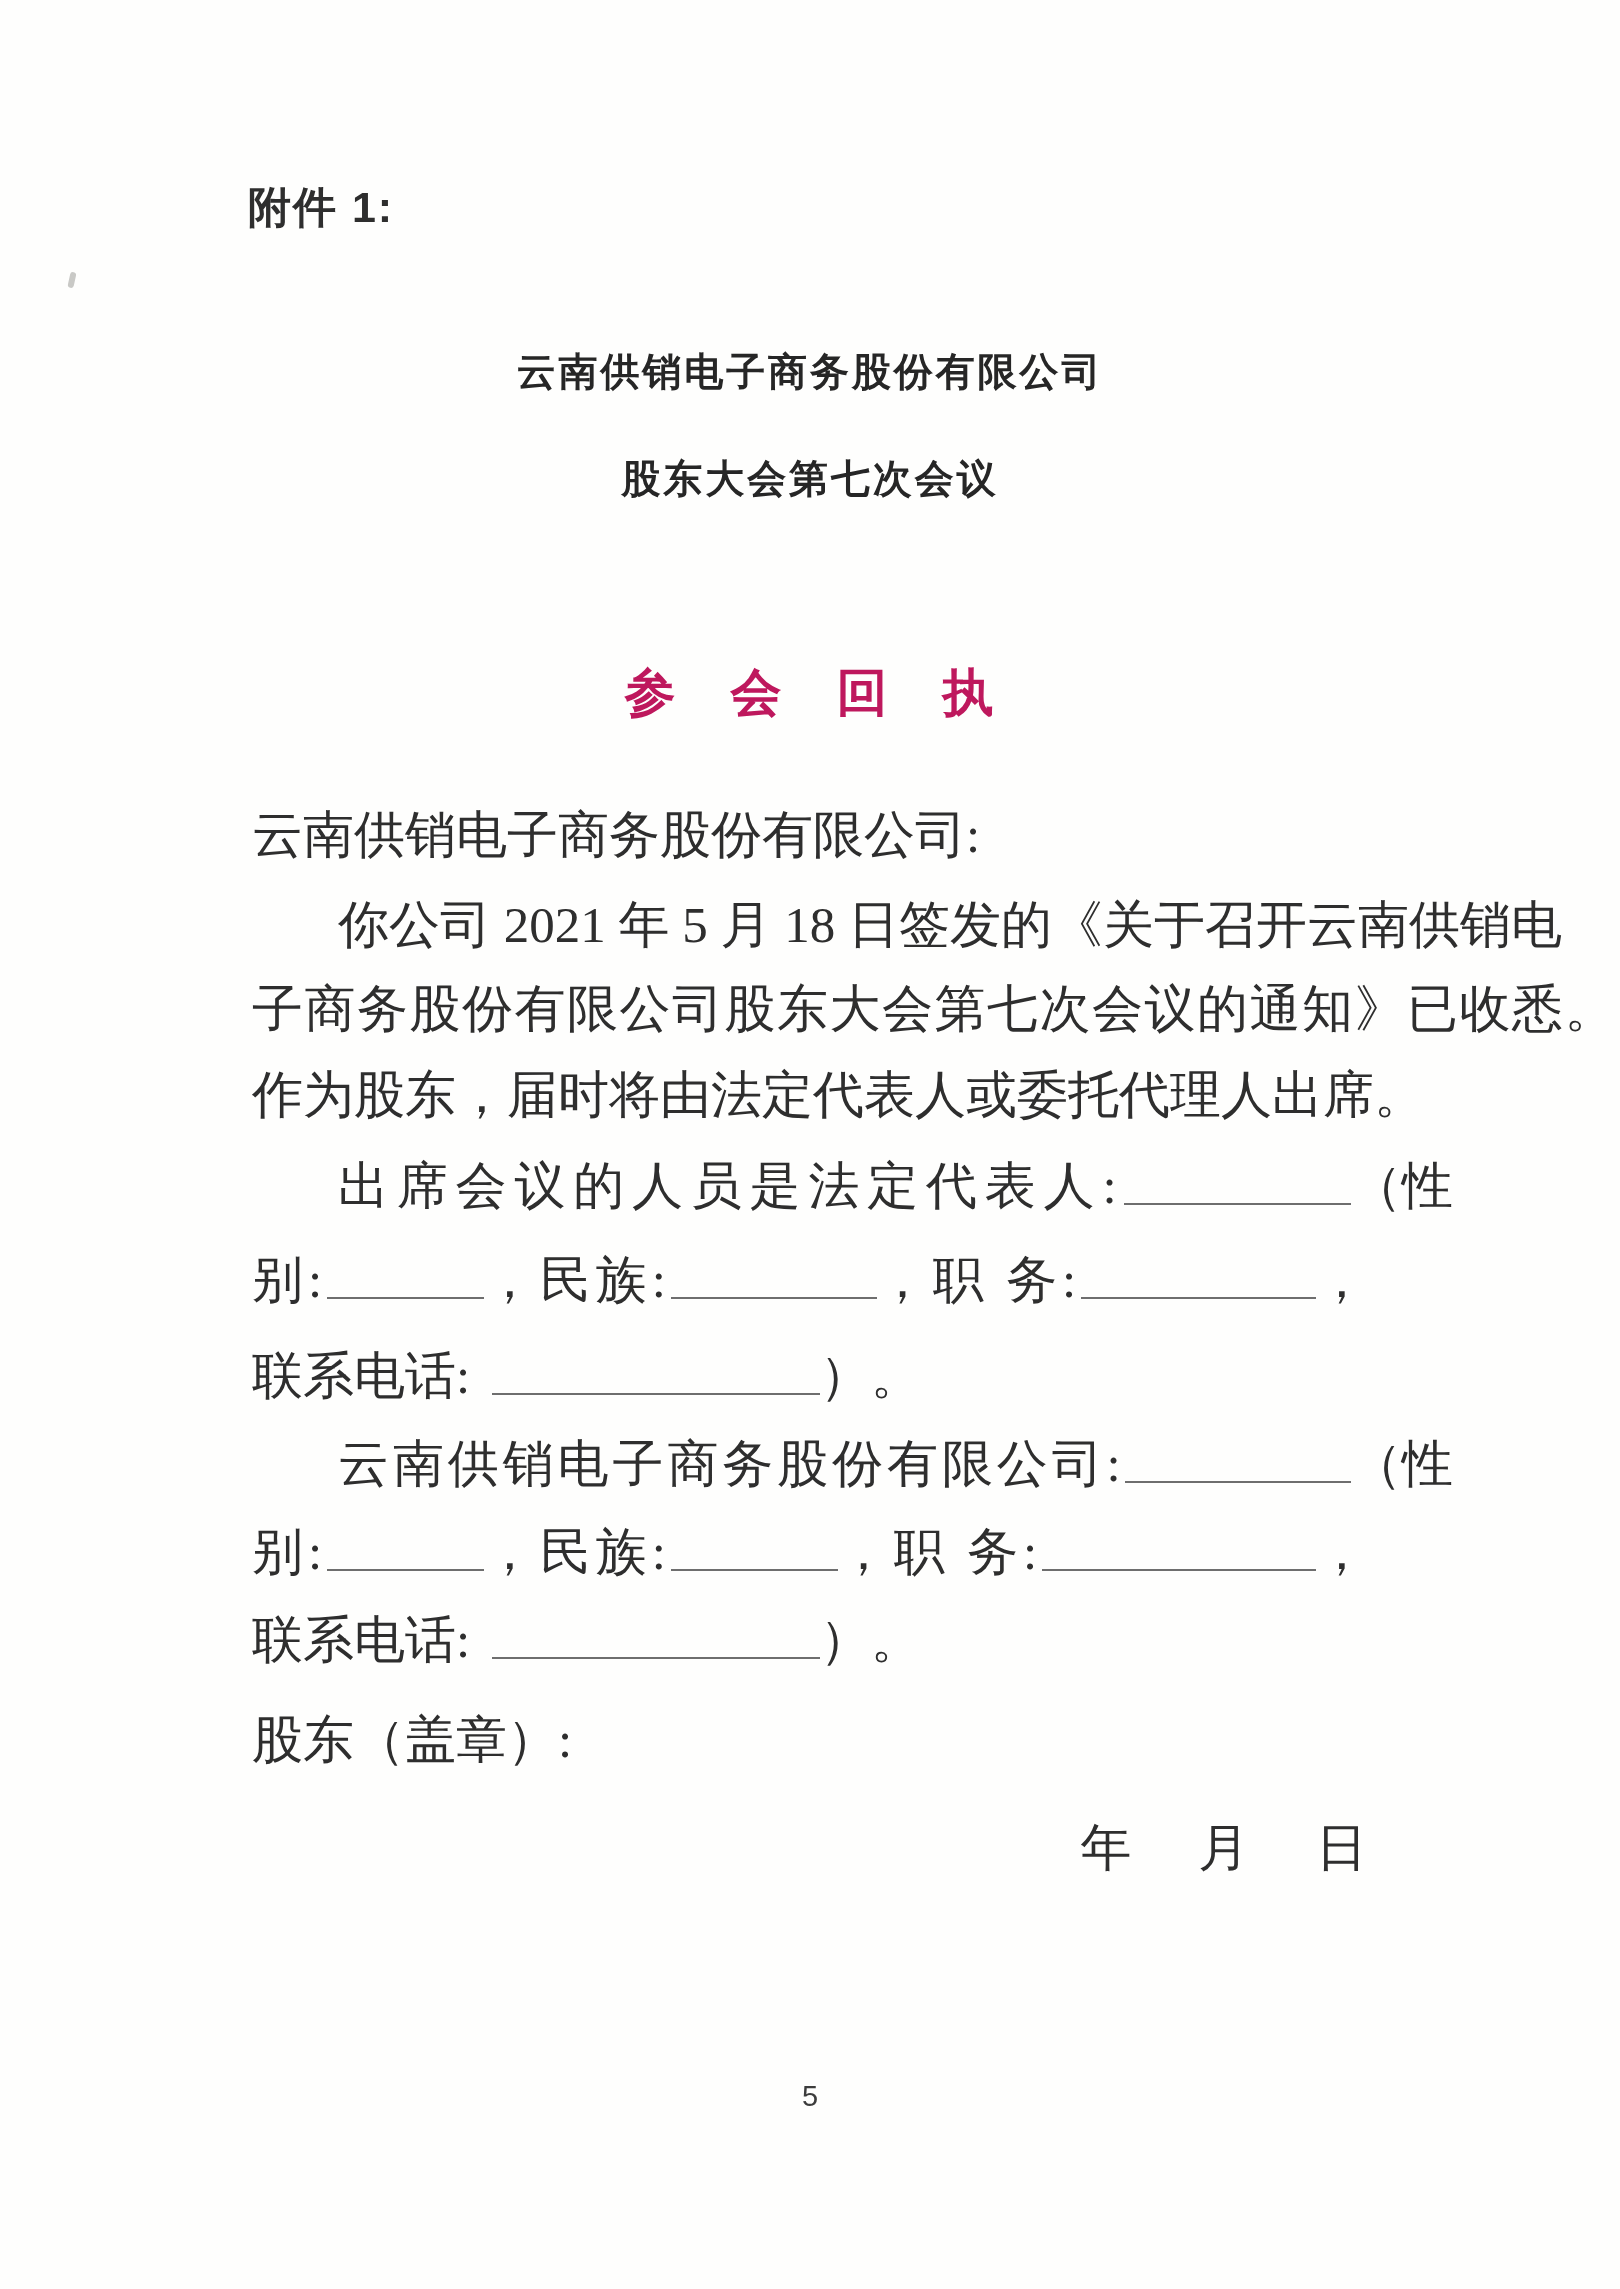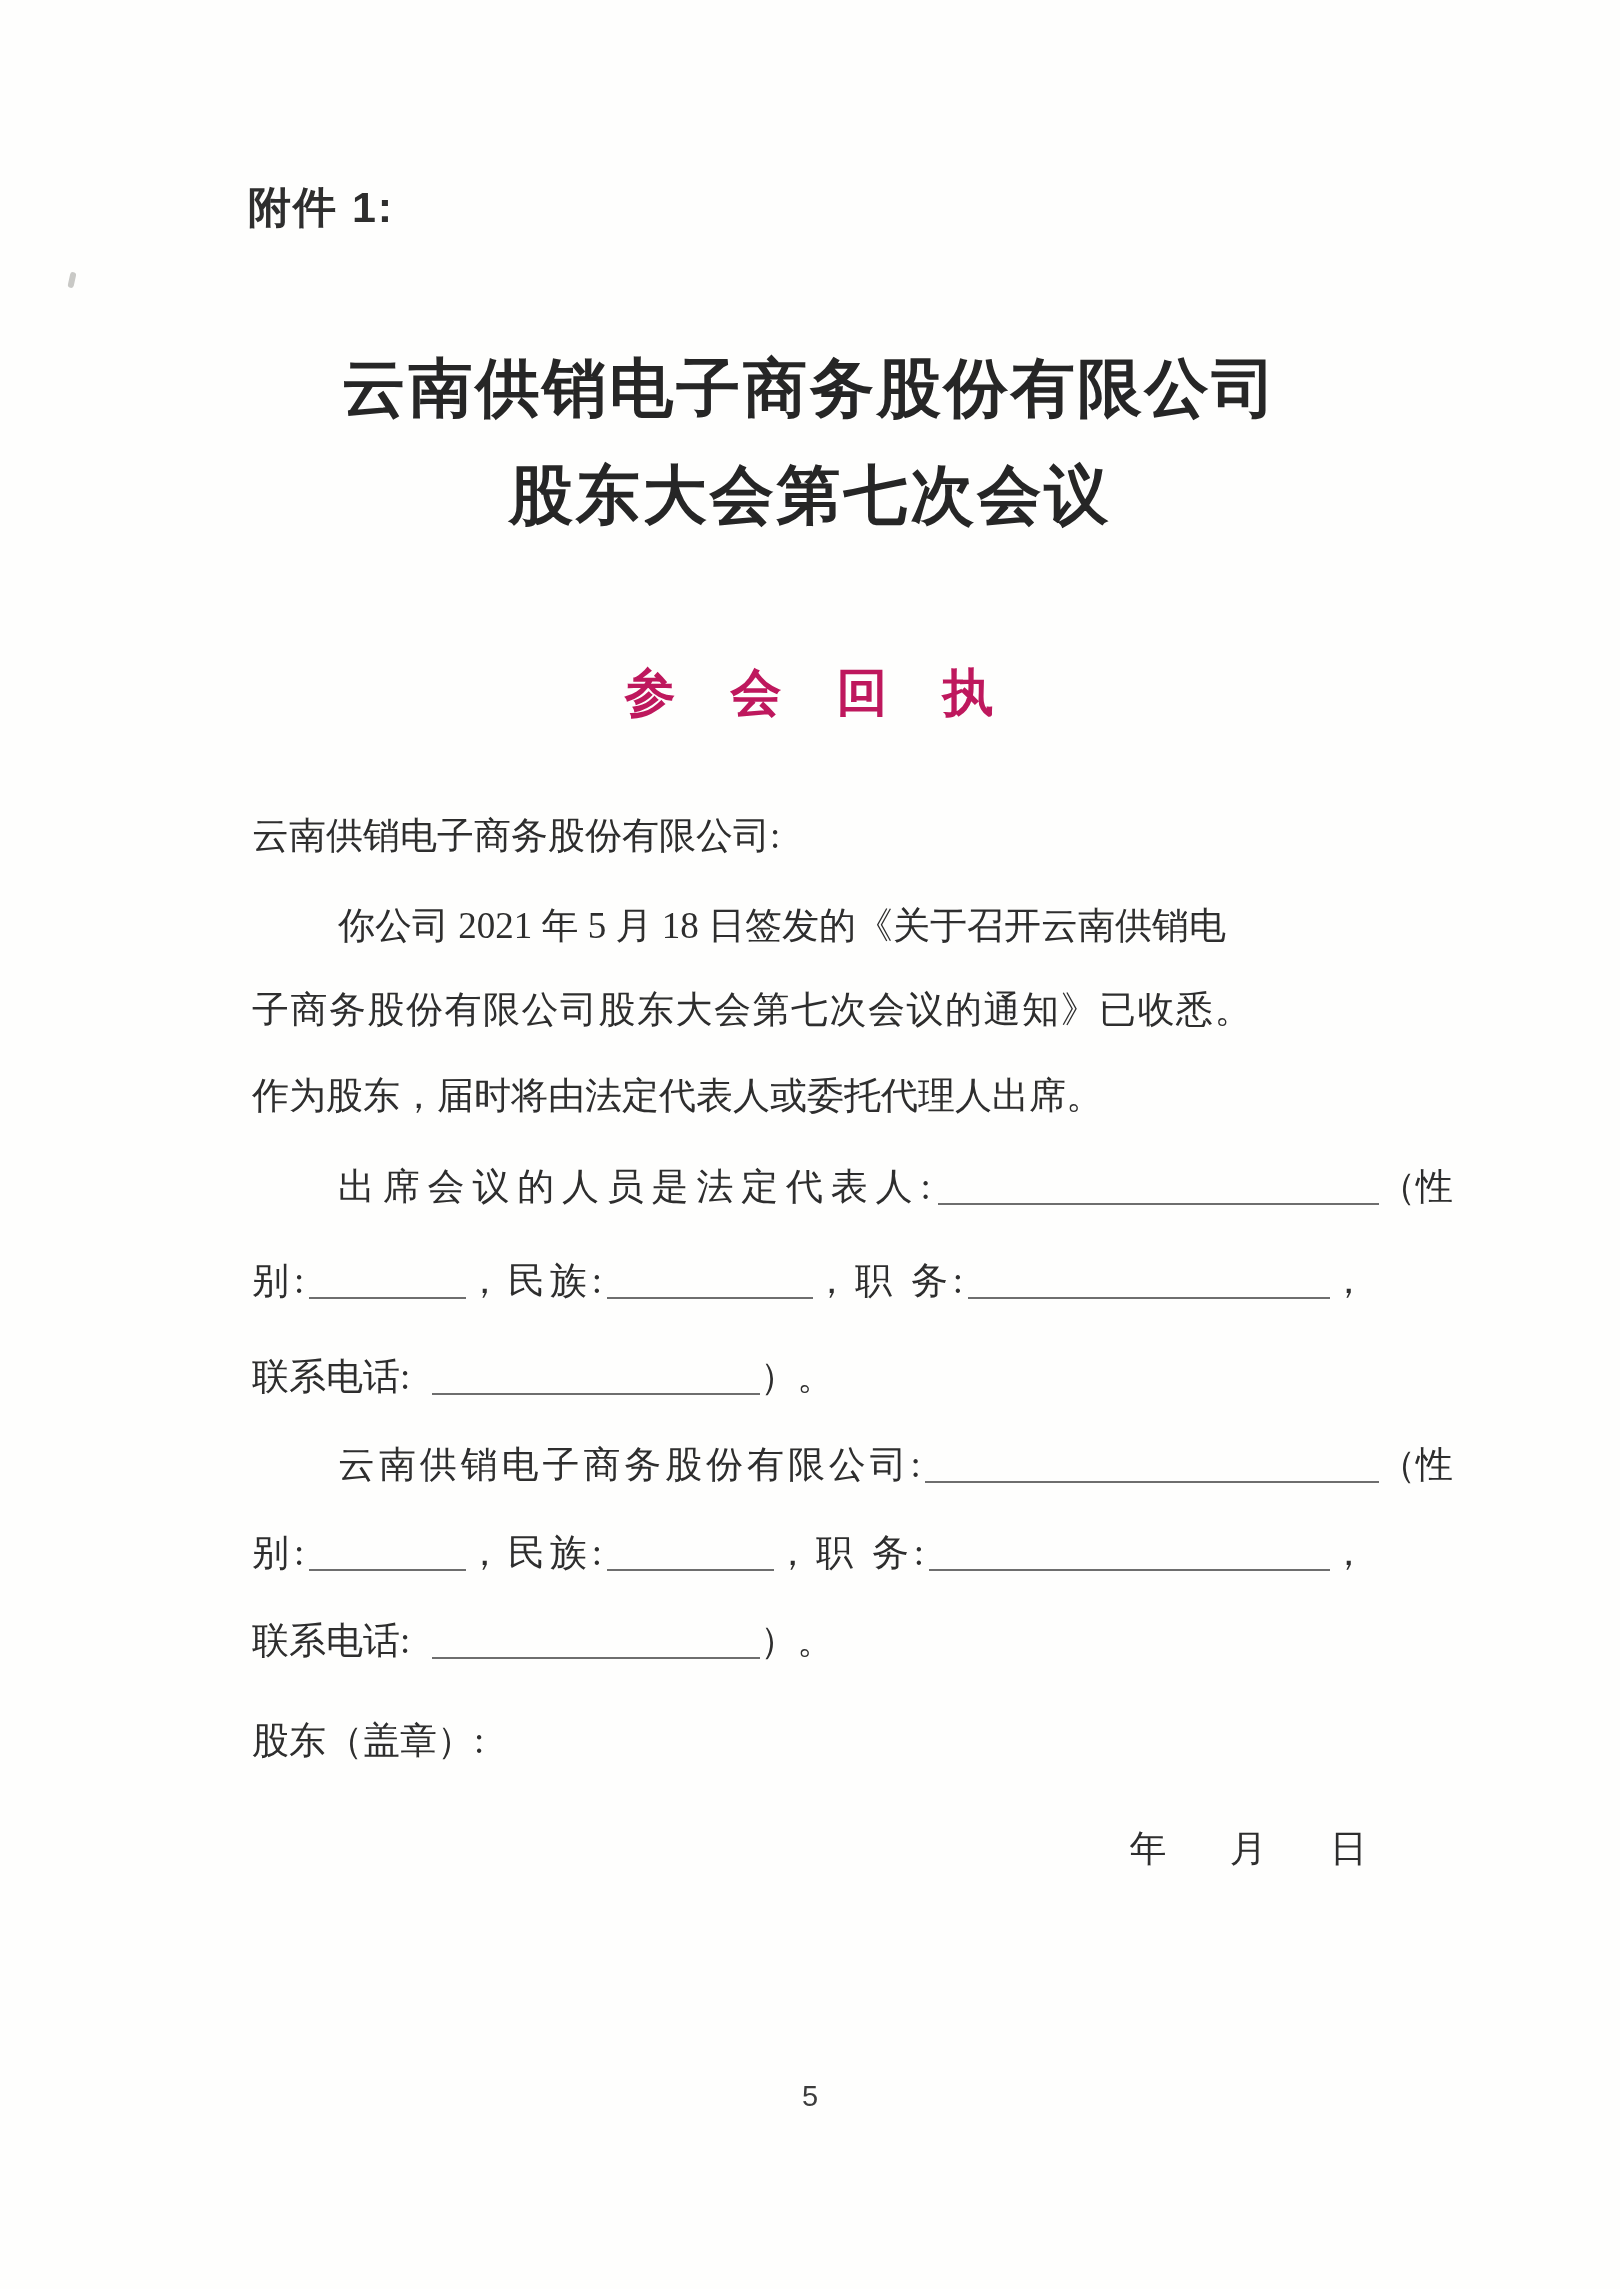--- a/index.html
+++ b/index.html
@@ -8,31 +8,31 @@
     width:1620px;height:2290px;
     margin:0 auto;
     background:#fefefd;
     color:#2e2e2e;
     font-family:"Liberation Serif","DejaVu Serif",serif;
     overflow:hidden;
   }
   .abs{position:absolute;}
   .content-line{
     left:252px;width:1115px;
-    font-size:37px;line-height:55px;
+    font-size:51px;line-height:55px;
     white-space:nowrap;
   }
   .attachment{
     left:248px;
     font-family:"Liberation Sans","DejaVu Sans",sans-serif;
     font-weight:700;font-size:43px;letter-spacing:2px;
   }
   .doc-title{
     left:0;width:1620px;text-align:center;
-    font-weight:700;font-size:64px;letter-spacing:2.9px;
+    font-weight:700;font-size:39px;letter-spacing:2.9px;
     color:#262626;
   }
   .doc-subtitle{
     left:0;width:1620px;text-align:center;
     font-weight:700;font-size:51px;letter-spacing:2px;
     color:#be185d;
   }
   .flexrow{display:flex;align-items:flex-end;}
   .indent{padding-left:86px;}
   .blank{

